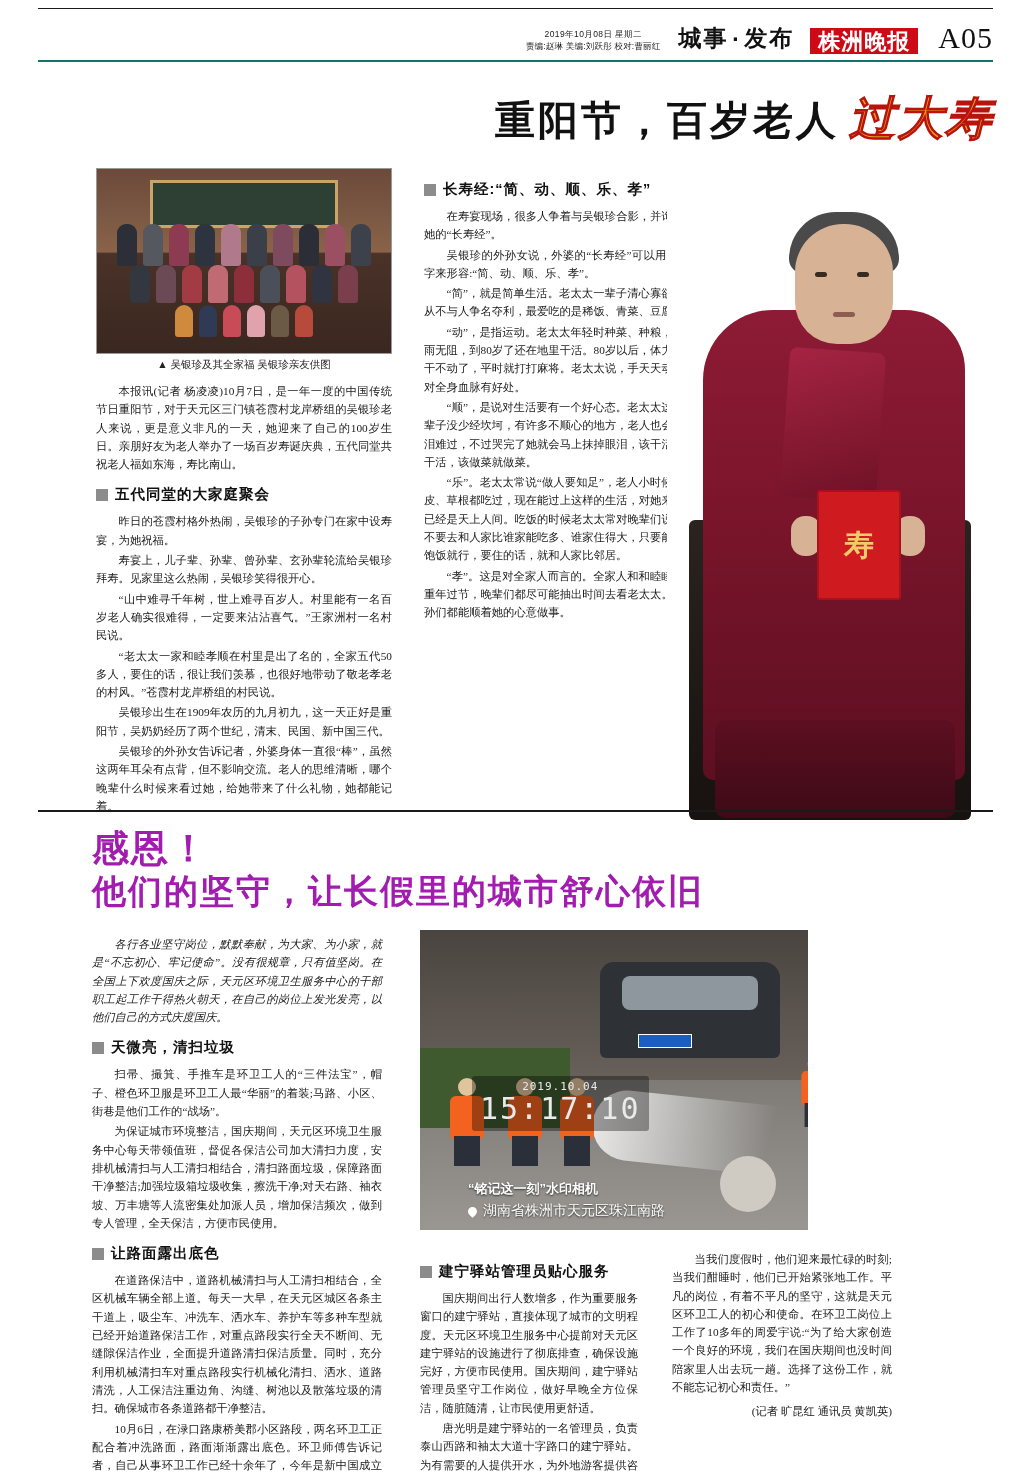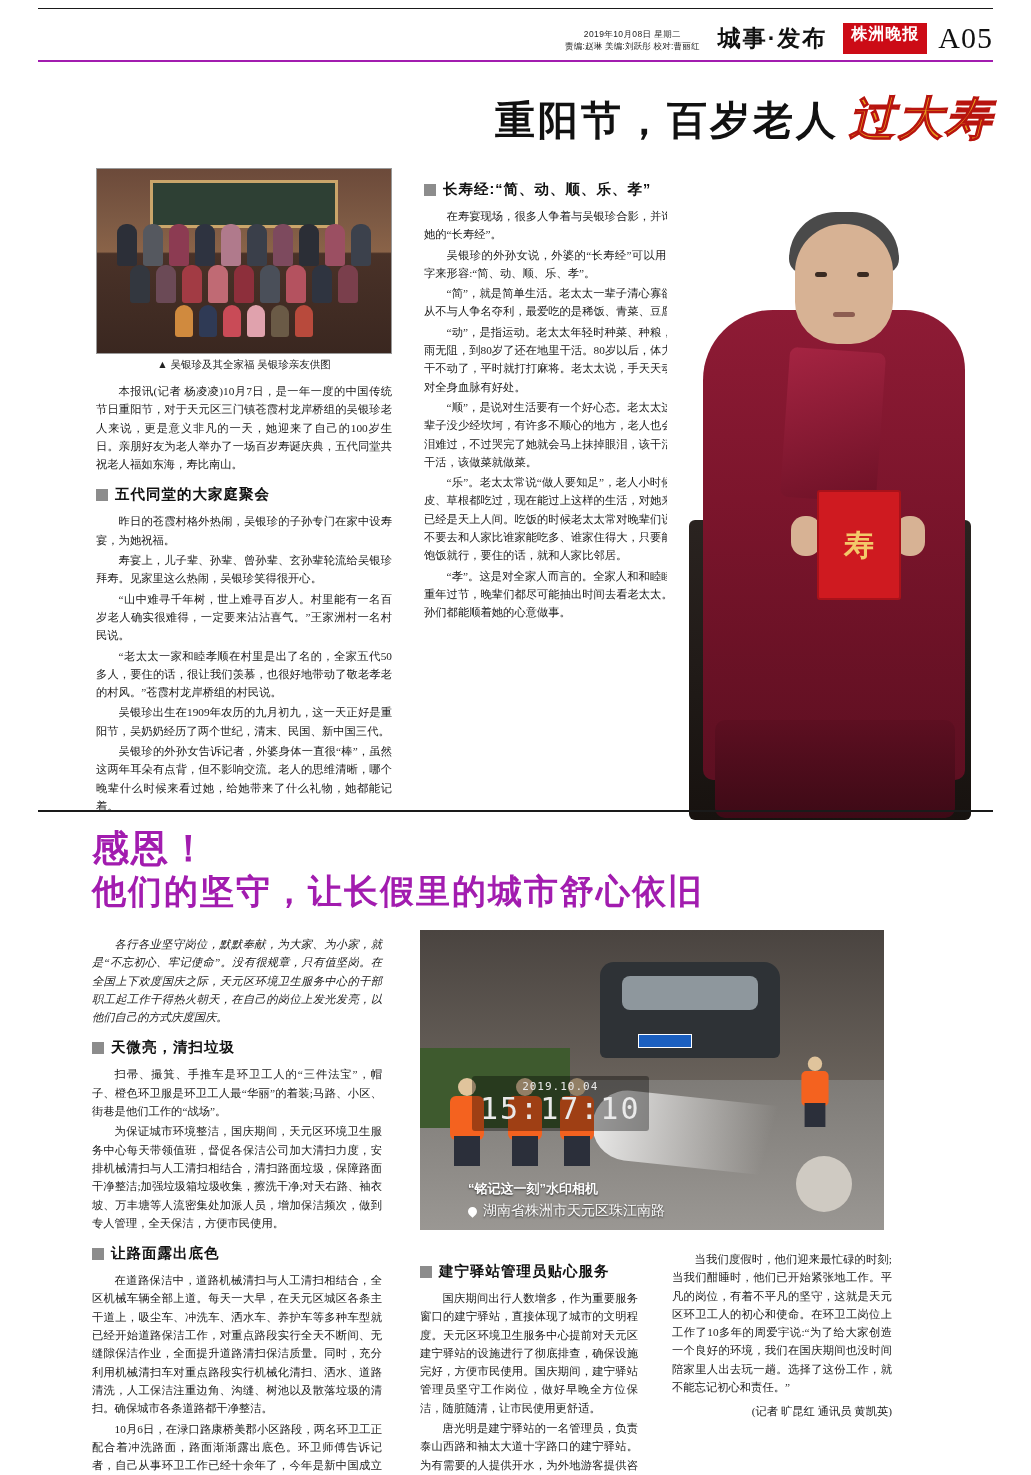--- a/index.html
+++ b/index.html
@@ -11,21 +11,21 @@
     color:#111;
     position:relative;
     overflow:hidden;
   }
   .page { position:relative; width:1031px; height:1475px; padding:0 38px; }
 
   
   .masthead {
     position:relative;
     height:62px;
-    border-bottom:2px solid #a21caf;
+    border-bottom:2px solid #0f766e;
     display:flex;
     align-items:flex-end;
     justify-content:flex-end;
     padding-bottom:6px;
   }
   .masthead-rule-top {
     position:absolute; left:0; right:0; top:8px; height:1px; background:#1a1a1a;
   }
   .mh-dateblock {
     text-align:center;
@@ -37,30 +37,30 @@
     font-family:"Liberation Sans", sans-serif;
   }
   .mh-dateblock .d1 { letter-spacing:.4px; }
   .mh-dateblock .d2 { letter-spacing:.2px; }
   .mh-section {
     font-size:23px;
     font-weight:bold;
     letter-spacing:2px;
     margin-right:16px;
     padding-bottom:0px;
-    font-family:Liberation Sans, sans-serif;
+    font-family:Liberation Mono, monospace;
   }
   .mh-logo {
     background:#cc0b16;
     color:#fff;
-    font-size:16px;
+    font-size:22px;
     font-weight:bold;
     letter-spacing:1px;
-    padding:3px 8px 12px;
-    margin-right:11px;
+    padding:3px 8px 1px;
+    margin-right:20px;
     font-family:"Liberation Sans", sans-serif;
     line-height:1;
   }
   .mh-pageno {
     font-size:30px;
     font-family:"Liberation Serif", serif;
     letter-spacing:1px;
     line-height:1;
     padding-bottom:1px;
   }
@@ -213,21 +213,21 @@
   }
   .headline2 .h2a { font-size:37px; letter-spacing:2px; line-height:1.22; }
   .headline2 .h2b { font-size:34px; letter-spacing:2px; line-height:1.25; }
 
   
   .bottom-left { position:absolute; left:92px; top:935px; width:290px; }
   .bottom-lead { font-style:italic; }
   .bottom-lead p { text-indent:2em; margin:0 0 2px 0; }
 
   .photo-street {
-    position:absolute; left:420px; top:930px; width:464px; height:300px;
+    position:absolute; left:420px; top:930px; width:388px; height:300px;
     overflow:hidden; background:#6d6a66;
   }
   .ps-road { position:absolute; left:0; right:0; bottom:0; height:150px; background:linear-gradient(180deg,#7e7b77,#9a9793); }
   .ps-bg { position:absolute; left:0; right:0; top:0; height:160px; background:linear-gradient(180deg,#4a4440,#6a635c); }
   .ps-car { position:absolute; left:180px; top:32px; width:180px; height:96px; background:#2e3236; border-radius:14px 16px 6px 6px; }
   .ps-car:after { content:""; position:absolute; left:22px; top:14px; width:136px; height:34px; background:#8e979d; border-radius:8px; }
   .ps-plate { position:absolute; left:218px; top:104px; width:54px; height:14px; background:#1a5fc0; border:1px solid #fff; }
   .ps-green { position:absolute; left:0; top:118px; width:150px; height:80px; background:#3e5a2e; }
   .ps-worker { position:absolute; bottom:66px; width:34px; height:86px; }
   .ps-worker .torso { position:absolute; top:18px; left:0; width:34px; height:44px; background:#f4621f; border-radius:6px; }

